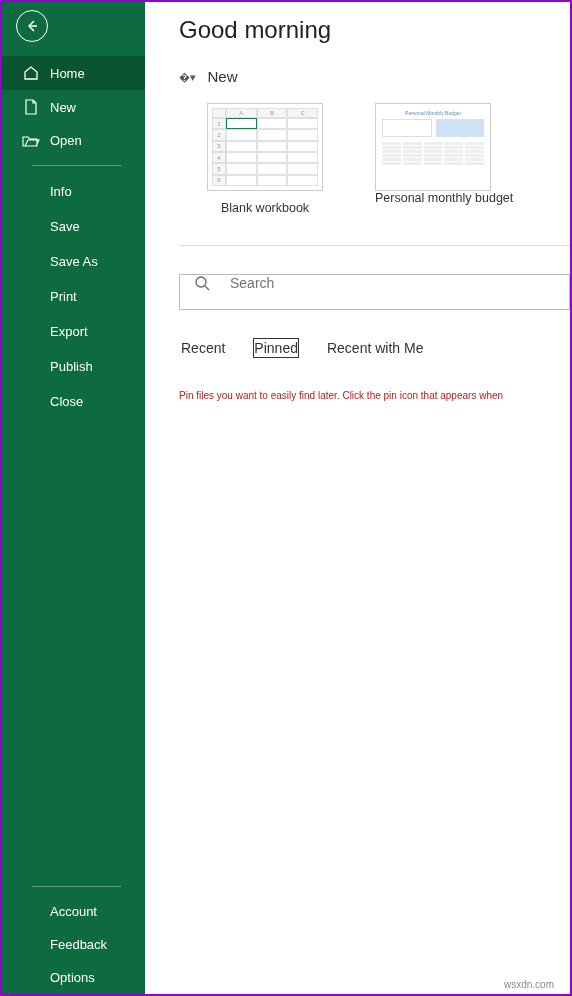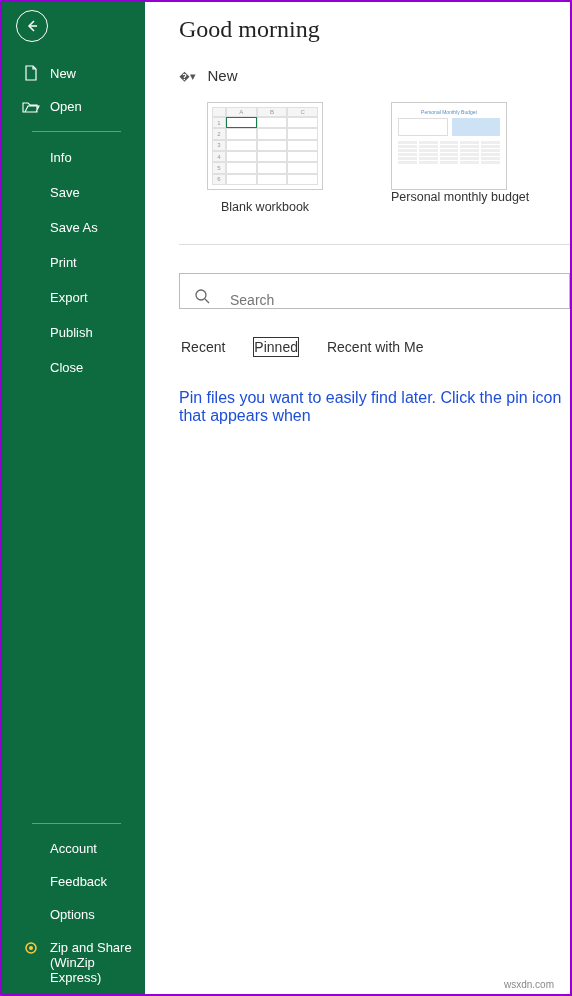--- a/index.html
+++ b/index.html
@@ -65,34 +65,33 @@
       flex: 1;
       padding: 14px 0 0 34px;
       color: #333;
       overflow: hidden;
     }
     .title {
       font-size: 24px;
       font-weight: 400;
       color: #222;
       margin-bottom: 24px;
-      font-family: Liberation Serif, serif;
     }
     .section-header {
       display: flex;
       align-items: center;
       gap: 12px;
       font-size: 15px;
       color: #333;
       margin-bottom: 18px;
     }
     .chevron { font-size: 11px; color: #555; }
     .templates {
       display: flex;
-      gap: 68px;
+      gap: 52px;
       margin-bottom: 30px;
       margin-left: 28px;
     }
     .template { text-align: center; cursor: pointer; }
     .thumb {
       width: 116px;
       height: 88px;
       border: 1px solid #ccc;
       background: #fff;
       margin-bottom: 10px;
@@ -116,50 +115,58 @@
     .budget-h { display:flex; gap:4px; }
     .budget-box { background:#cde3f5; height:18px; flex:1; }
     .budget-title { font-size:5px; color:#5a8fc7; }
     .budget-rows { display:flex; flex-direction:column; gap:1px; margin-top:2px; }
     .budget-row { display:flex; gap:2px; }
     .budget-row span { background:#eee; height:3px; flex:1; }
     .template-label { font-size: 12.5px; color: #333; }
     .hr { height:1px; background:#ddd; margin-right:0; margin-bottom:28px; margin-left:0; }
     .search-box {
       display: flex;
-      align-items: flex-end;
+      align-items: flex-start;
       border: 1px solid #bbb;
       height: 36px;
       padding: 0 14px;
       gap: 20px;
       margin-bottom: 28px;
       margin-left:0;
     }
     .search-icon { color:#666; }
     .search-input { border:none; outline:none; flex:1; font-size:14px; color:#555; }
     .tabs { display:flex; gap:28px; font-size:14px; margin-bottom:32px; margin-left:2px; }
     .tab { cursor:pointer; color:#333; padding:2px 0; }
     .tab.selected { border:1.5px solid #333; padding:1px 0; }
-    .hint { font-size:16px; color:#1d4ed8; margin-left:0; }
+    .hint { font-size:10px; color:#b91c1c; margin-left:0; }
     .watermark {
       position:absolute; bottom:4px; right:16px; font-size:10px; color:#888;
     }
   </style>
 </head>
 <body>
 
 <div class="sidebar">
   <div class="back-btn">
     <svg width="16" height="16" viewBox="0 0 16 16">
         <path d="M10 3 L5 8 L10 13" stroke="#fff" stroke-width="1.5" fill="none"></path>
         <line x1="5" y1="8" x2="13" y2="8" stroke="#fff" stroke-width="1.5"></line>
       </svg>
   </div>
 
   <div class="nav-section">
+    <div class="nav-item active">
+      <span class="nav-icon">
+        <svg width="16" height="16" viewBox="0 0 16 16">
+            <path d="M2 7 L8 2 L14 7 V14 H2 Z" fill="none" stroke="#fff" stroke-width="1.3"></path>
+          </svg>
+      </span>
+      <span>Home</span>
+    </div>
     <div class="nav-item">
       <span class="nav-icon">
         <svg width="14" height="16" viewBox="0 0 14 16">
             <path d="M2 1 H9 L12 4 V15 H2 Z M9 1 V4 H12" fill="none" stroke="#fff" stroke-width="1.2"></path>
           </svg>
       </span>
       <span>New</span>
     </div>
     <div class="nav-item">
       <span class="nav-icon">
@@ -181,33 +188,20 @@
   <div class="nav-sub"><span>Publish</span></div>
   <div class="nav-sub"><span>Close</span></div>
 
   <div class="spacer"></div>
   <div class="divider"></div>
 
   <div class="bottom-sub"><span>Account</span></div>
   <div class="bottom-sub"><span>Feedback</span></div>
   <div class="bottom-sub"><span>Options</span></div>
 
-  <div class="bottom-item">
-    <span class="nav-icon">
-      <svg width="16" height="16" viewBox="0 0 16 16">
-          <circle cx="8" cy="8" r="5" fill="none" stroke="#ffc83d" stroke-width="1.5"></circle>
-          <circle cx="8" cy="8" r="2" fill="#ffc83d"></circle>
-        </svg>
-    </span>
-    <span>
-      <span>Zip and Share</span><br>
-      <span>(WinZip</span><br>
-      <span>Express)</span>
-    </span>
-  </div>
 </div>
 
 <div class="main">
   <div class="title">Good morning</div>
 
   <div class="section-header">
     <span class="chevron">�▾</span>
     <span>New</span>
   </div>
 

